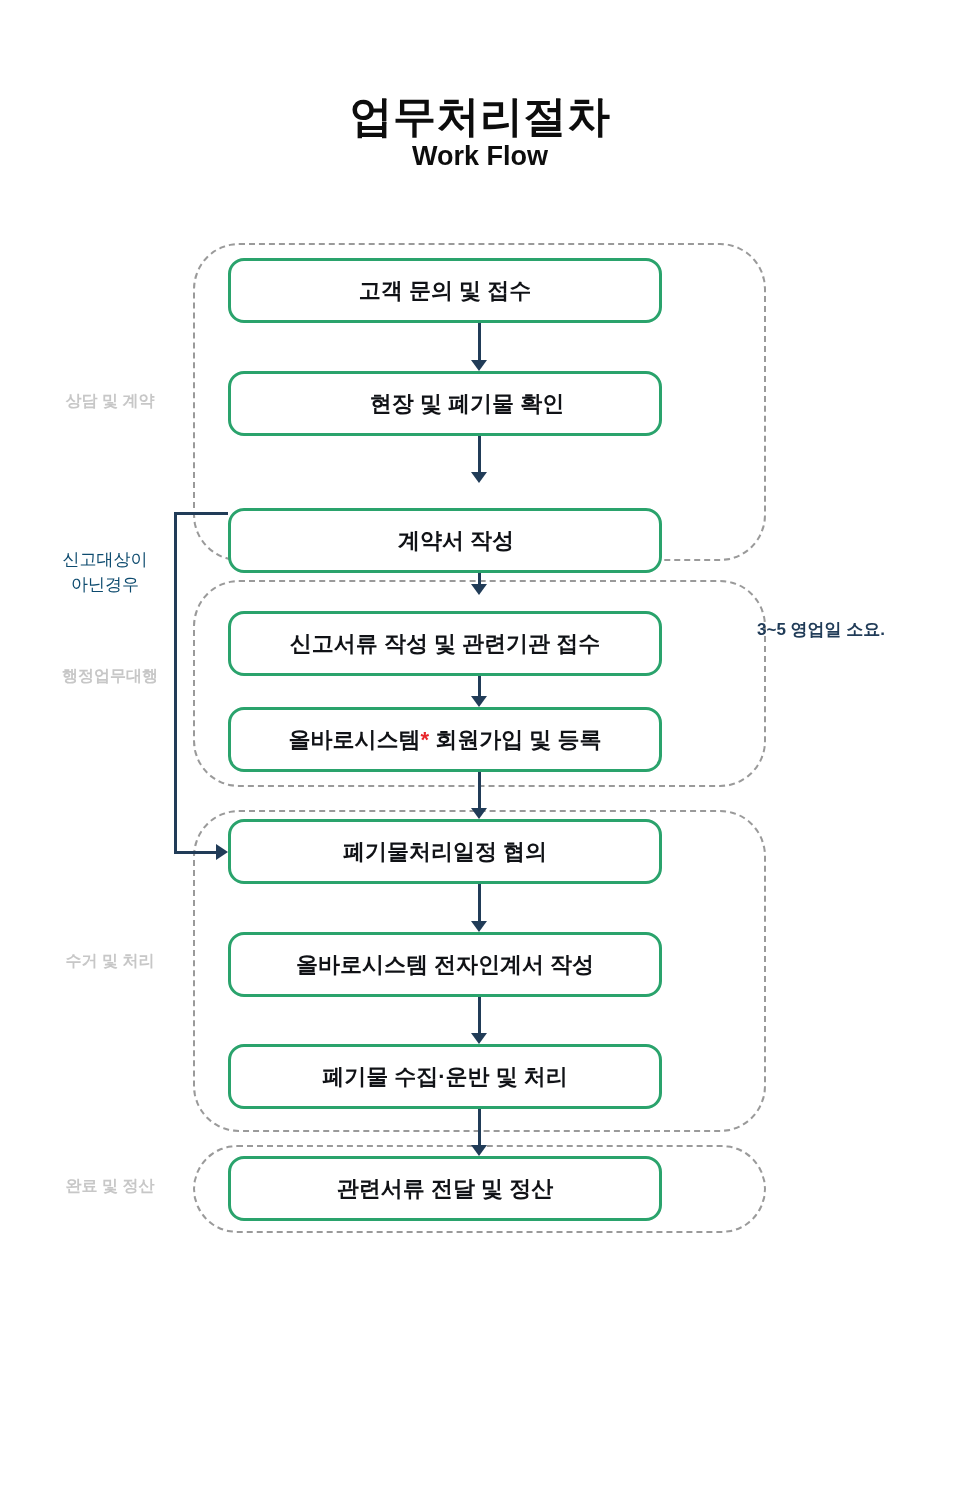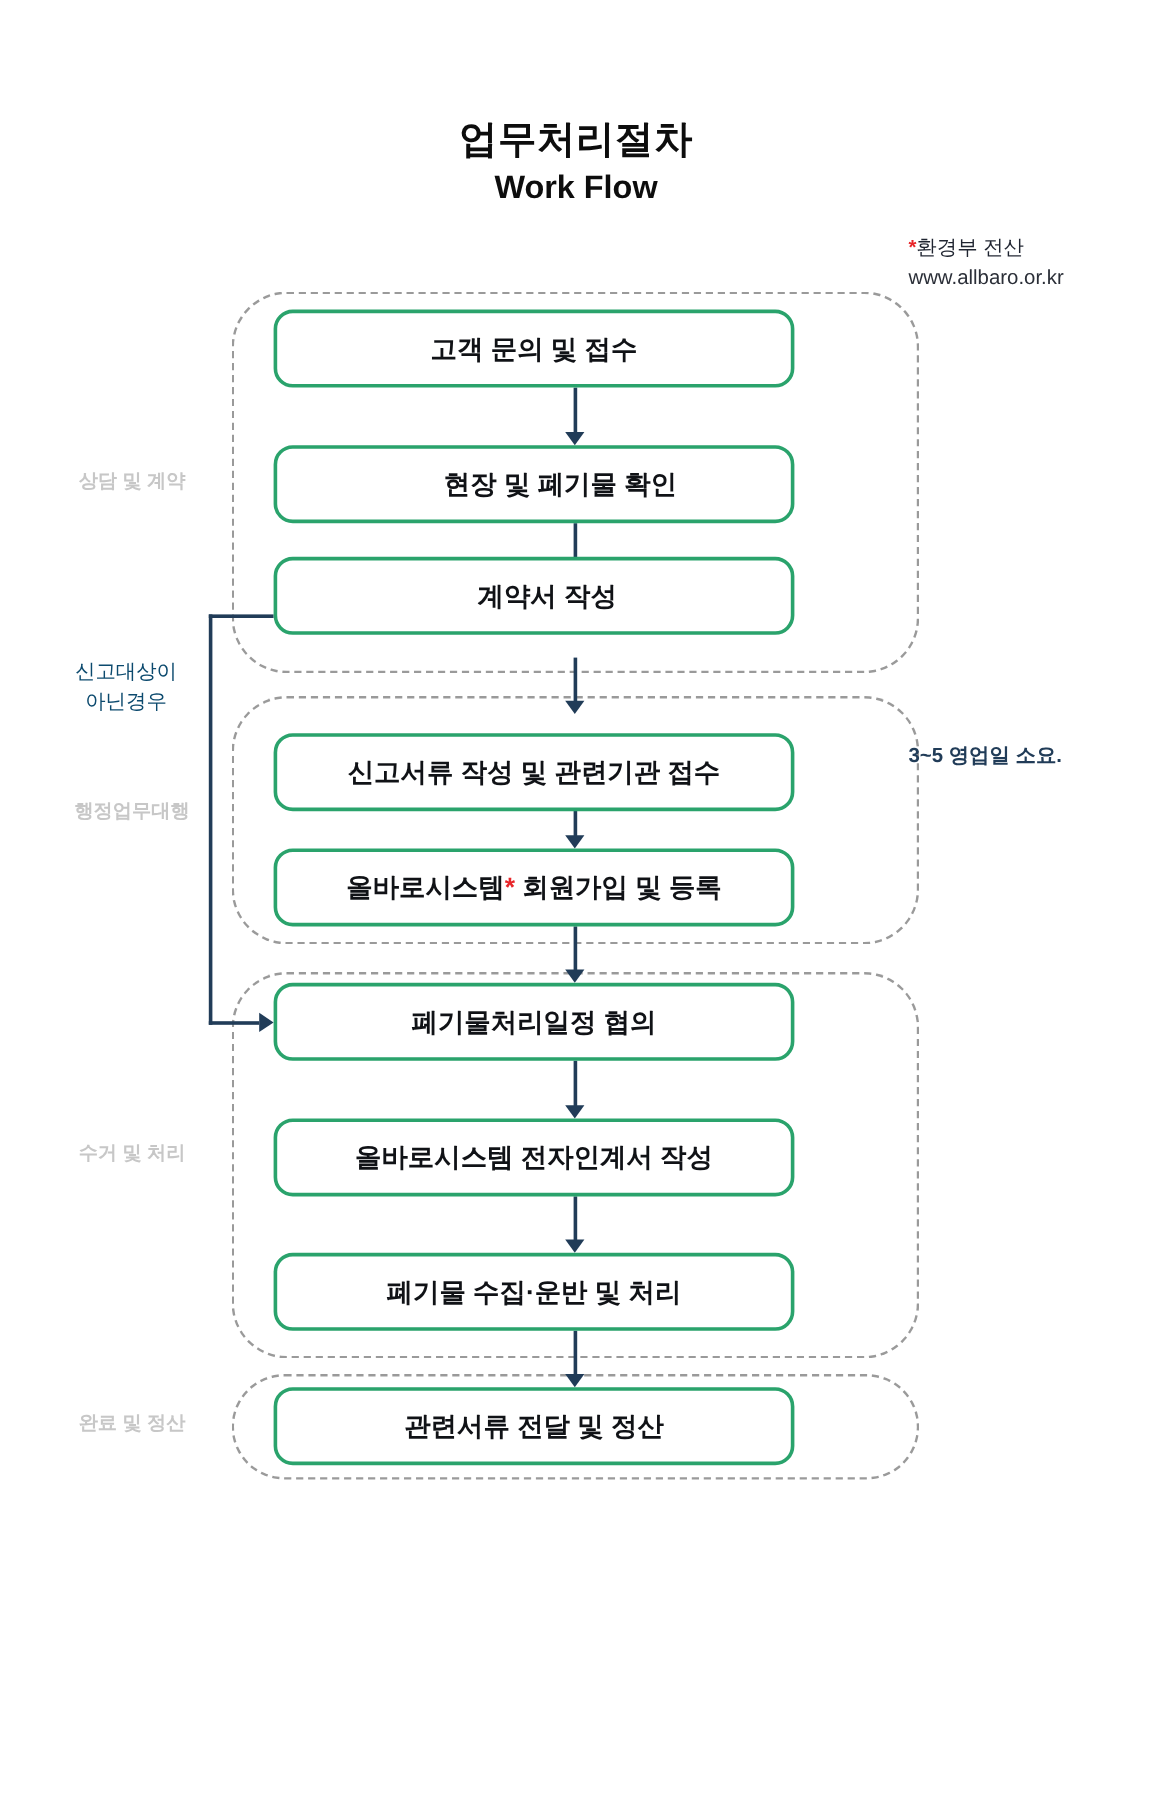--- a/index.html
+++ b/index.html
@@ -2,21 +2,21 @@
 <html><head>
 <meta charset="utf-8">
 <style>
   html,body { margin:0; padding:0; background:#ffffff; }
   .canvas {
     position:relative; width:960px; height:1511px; background:#ffffff;
     font-family:"Liberation Sans", sans-serif; overflow:hidden;
   }
   .page-title {
     position:absolute; top:96px; left:0; width:100%; text-align:center;
-    font-size:32px; line-height:40px; font-weight:800; color:#0d0d0d; letter-spacing:0.5px;
+    font-size:43px; line-height:40px; font-weight:800; color:#0d0d0d; letter-spacing:0.5px;
   }
   .page-subtitle {
     position:absolute; top:141px; left:0; width:100%; text-align:center;
     font-size:27px; line-height:30px; font-weight:700; color:#0d0d0d;
   }
   .top-note {
     position:absolute; left:757px; top:194px; font-size:17px; line-height:25px;
     color:#1f2430; white-space:nowrap;
   }
   .top-note .url { color:#2b2f38; font-weight:400; }
@@ -60,38 +60,34 @@
   }
 </style>
 </head>
 <body>
 
 <div class="canvas">
 
   <div class="page-title">업무처리절차</div>
   <div class="page-subtitle">Work Flow</div>
 
-  <div class="top-note">
-    <div><span class="red">*</span><span>환경부 전산</span></div>
-    <div class="url">www.allbaro.or.kr</div>
-  </div>
 
   <div class="group" style="top:243px; height:318px;"></div>
   <div class="group" style="top:580px; height:207px;"></div>
   <div class="group" style="top:810px; height:322px;"></div>
   <div class="group" style="top:1145px; height:88px;"></div>
 
   <div class="section-label" style="top:391px;">상담 및 계약</div>
   <div class="section-label" style="top:666px;">행정업무대행</div>
   <div class="section-label" style="top:951px;">수거 및 처리</div>
   <div class="section-label" style="top:1176px;">완료 및 정산</div>
 
   <div class="fbox" style="top:258px;">고객 문의 및 접수</div>
   <div class="fbox" style="top:371px;padding-left:44px;">현장 및 폐기물 확인</div>
-  <div class="fbox" style="top:464px;padding-left:22px;">계약서 작성</div>
+  <div class="fbox" style="top:508px;padding-left:22px;">계약서 작성</div>
   <div class="fbox" style="top:595px;margin-top:16px;">신고서류 작성 및 관련기관 접수</div>
   <div class="fbox" style="top:707px;"><span>올바로시스템</span><span class="red">*</span><span> 회원가입 및 등록</span></div>
   <div class="fbox" style="top:819px;">폐기물처리일정 협의</div>
   <div class="fbox" style="top:932px;">올바로시스템 전자인계서 작성</div>
   <div class="fbox" style="top:1044px;">폐기물 수집·운반 및 처리</div>
   <div class="fbox" style="top:1156px;">관련서류 전달 및 정산</div>
 
   <div class="varrow" style="top:323px;  height:48px;"></div>
   <div class="varrow" style="top:436px;  height:47px;"></div>
   <div class="varrow" style="top:548px;  height:47px;"></div>

